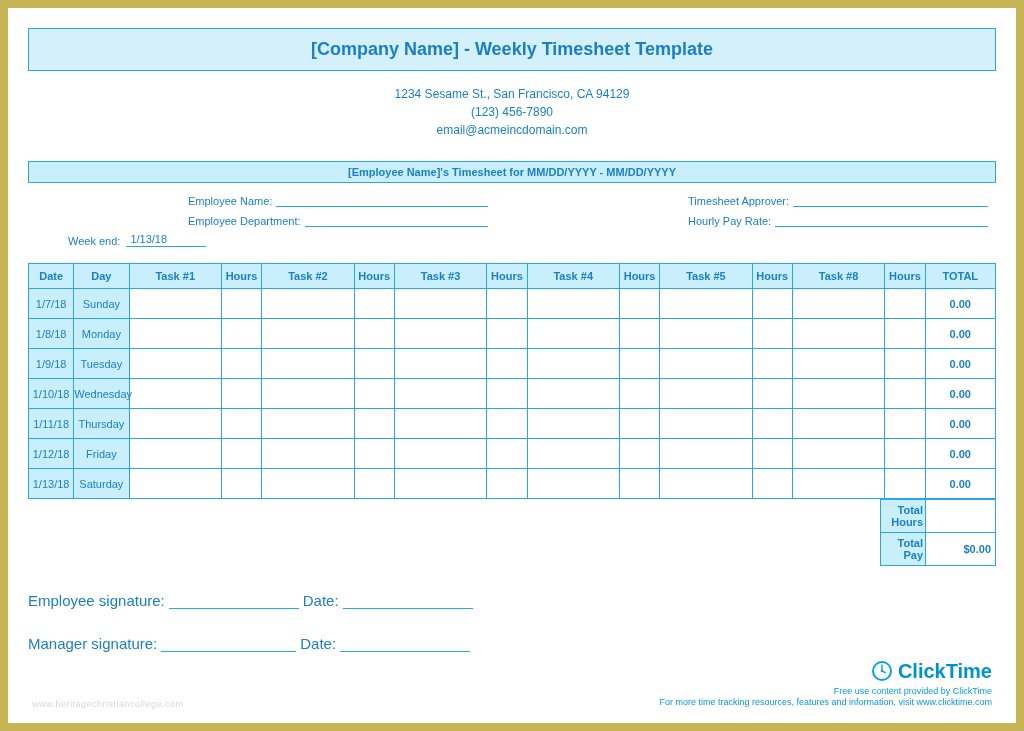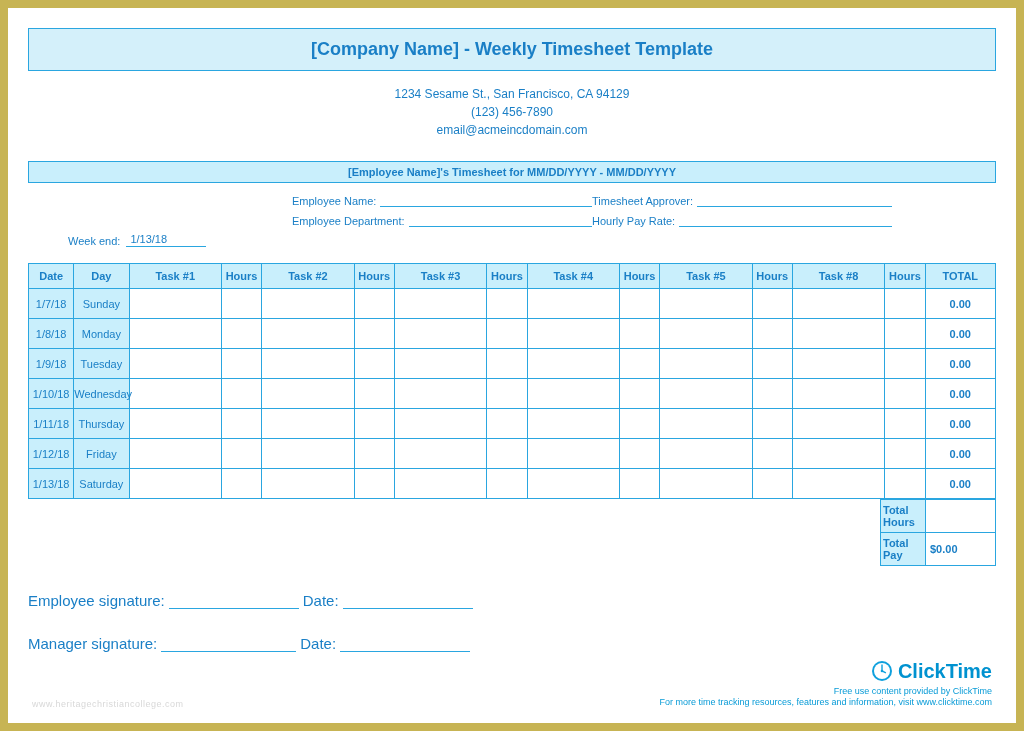--- a/index.html
+++ b/index.html
@@ -42,30 +42,29 @@
     padding: 4px 0;
     font-weight: bold;
   }
   .meta-block {
     margin: 10px 0 16px 0;
     color: #1a7fc6;
     font-size: 11px;
   }
   .meta-row {
     display: flex;
-    justify-content: center;
   }
   .meta-left, .meta-right {
     display: flex;
     align-items: flex-end;
     gap: 4px;
     margin-bottom: 6px;
   }
   .meta-left { margin-left: 160px; width: 300px; }
-  .meta-right { width: 300px; }
+  .meta-right { margin-left: 200px; width: 300px; }
   .meta-label { text-align: right; flex: 0 0 auto; }
   .meta-line {
     flex: 1;
     border-bottom: 1px solid #2aa6e0;
     min-width: 120px;
     height: 14px;
     padding-left: 4px;
   }
   .week-end-row {
     display: flex;
@@ -113,21 +112,21 @@
     display: flex;
     justify-content: flex-end;
   }
   .summary table {
     border-collapse: collapse;
     font-size: 11px;
     color: #1a7fc6;
   }
   .summary td {
     border: 1px solid #2aa6e0;
-    text-align: left;
+    text-align: right;
   }
   .summary .lbl {
     background: #c9effc;
     font-weight: bold;
     width: 45px;
     padding: 4px 2px;
     line-height:1.1;
   }
   .summary .val {
     width: 70px;

